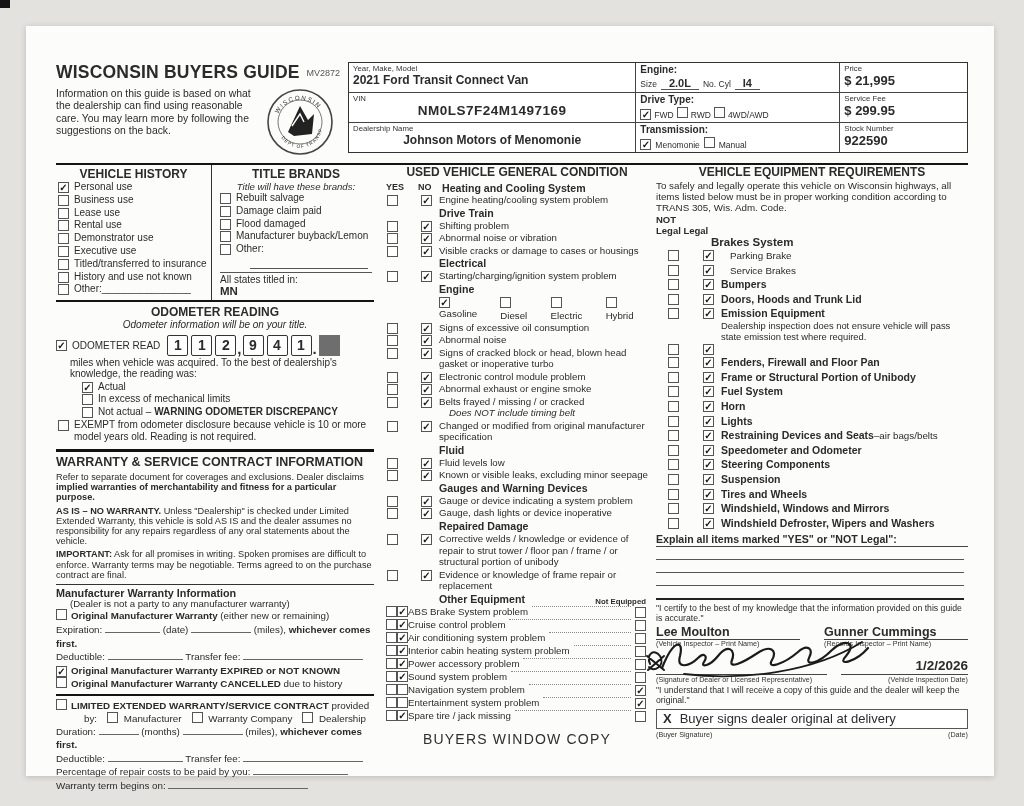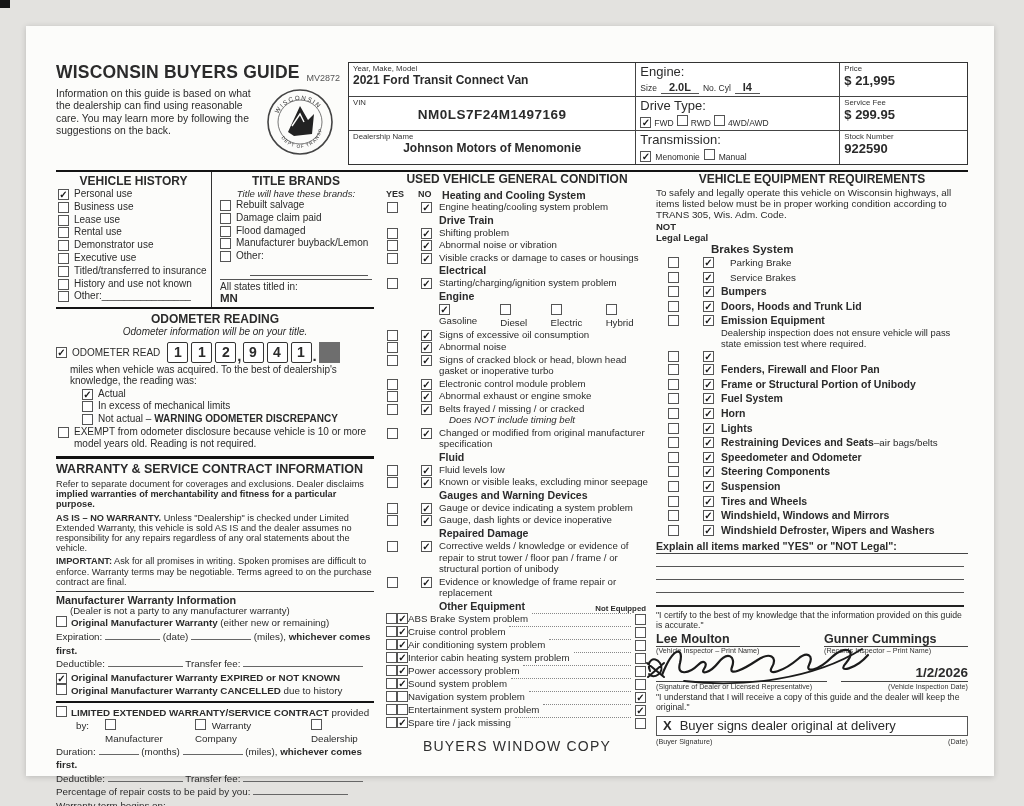--- a/index.html
+++ b/index.html
@@ -4,38 +4,38 @@
 <style>
   html,body{margin:0;padding:0}
   body{width:1024px;height:806px;background:#e3e2df;font-family:"Liberation Sans",sans-serif;color:#2b2b2b;position:relative;overflow:hidden}
   .corner-artifact{position:absolute;left:0;top:0;width:10px;height:8px;background:#151515}
   .page{position:absolute;left:26px;top:26px;width:968px;height:750px;background:#fcfcfa;box-shadow:0 1px 6px rgba(0,0,0,.18);padding:36px 26px 0 30px;box-sizing:border-box}
   .perf{position:absolute;left:40px;right:40px;top:756px;border-top:1.5px dashed #cfcecа;border-top-color:#cfceca}
 
   
   .hdr{display:flex;align-items:flex-start}
   .hdr-left{width:292px;flex:0 0 auto}
-  .hdr-title-row{display:flex;align-items:flex-end;gap:7px}
+  .hdr-title-row{display:flex;align-items:center;gap:7px}
   .h-title{font-size:17.5px;font-weight:bold;letter-spacing:.2px;white-space:nowrap}
   .h-code{font-size:9px;color:#555}
   .intro-row{display:flex;margin-top:5px}
   .intro{font-size:10.4px;line-height:12.4px;width:206px}
   .seal{margin-left:2px;margin-top:-2px}
 
   .vtable{flex:1;border:1.5px solid #333;display:grid;grid-template-columns:46.5% 33% 20.5%;font-size:8px;background:#fff}
   .vc{border-right:1px solid #444;border-bottom:1px solid #444;padding:1px 4px 2px;min-height:24px;box-sizing:border-box}
   .vc.last{border-right:none}
   .vc.bot{border-bottom:none}
   .vlab{font-size:7.8px;color:#333}
   .vval{font-size:12px;font-weight:bold}
   .vval.center{text-align:center;font-size:13.5px;letter-spacing:.5px}
   .vinline{display:flex;align-items:baseline;gap:4px;font-size:8.5px;margin-top:2px}
   .vinline .uv{font-weight:bold;font-size:11px;border-bottom:1px solid #555;padding:0 8px}
   .money{font-size:13px;font-weight:bold}
-  .vboldlab{font-size:13px;font-weight:normal}
+  .vboldlab{font-size:10px;font-weight:bold}
 
   
   .cb{flex:0 0 auto;display:inline-block;width:9px;height:9px;border:1.3px solid #555;font-size:10px;line-height:9px;text-align:center;font-weight:bold;color:#161616;background:#fff;vertical-align:-1px}
 
   
   .main{display:flex;border-top:2.5px solid #141414;margin-top:5px}
   .colL{width:318px;flex:0 0 auto}
   .colM{width:276px;flex:0 0 auto;padding:0 2px 0 12px;box-sizing:border-box}
   .colR{flex:1;padding-left:6px}
 
@@ -72,21 +72,21 @@
   .war-p{font-size:9.2px;line-height:10.2px;margin:3px 0}
   .war-title{font-weight:bold;font-size:12.5px;line-height:14px}
   .mfr{border-top:1.2px solid #333;margin-top:4px;padding-top:2px}
   .mfr-h{font-weight:bold;font-size:10.8px}
   .mfr-sub{font-size:9.6px;margin-left:14px;line-height:10.5px}
   .wrow{font-size:9.8px;line-height:13.6px}
   .wrow .cb{margin-right:4px}
   .blank{display:inline-block;border-bottom:1px solid #666;height:9px;vertical-align:baseline}
   .w40{width:40px}.w55{width:55px}.w60{width:60px}.w75{width:75px}.w95{width:95px}.w120{width:120px}.w140{width:140px}
   .lim{border-top:2.5px solid #141414;margin-top:3px;padding-top:3px}
-  .lim-opts{display:flex;gap:16px;font-size:9.8px;margin-left:20px;line-height:13px}
+  .lim-opts{display:flex;gap:10px;font-size:9.8px;margin-left:28px;line-height:13px}
   .lim-opts .cb{margin-right:3px}
 
   
   .cond-title{font-weight:bold;font-size:12px;text-align:center;line-height:15px}
   .yn-head{display:flex;font-size:9px;font-weight:bold;margin-top:2px}
   .yn-head .y{width:32px}
   .yn-head .n{width:24px}
   .crow{display:flex;font-size:9.7px;line-height:11.8px;margin-bottom:.5px}
   .crow .cb.yesb{margin-left:1px;margin-top:1px}
   .crow .cb.nob{margin-left:23px;margin-right:7px;margin-top:1px}

